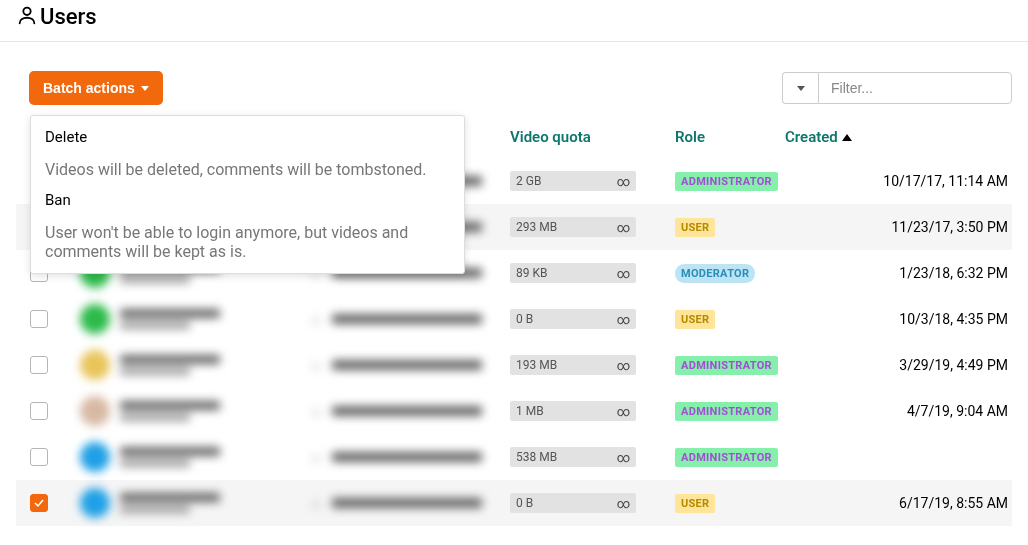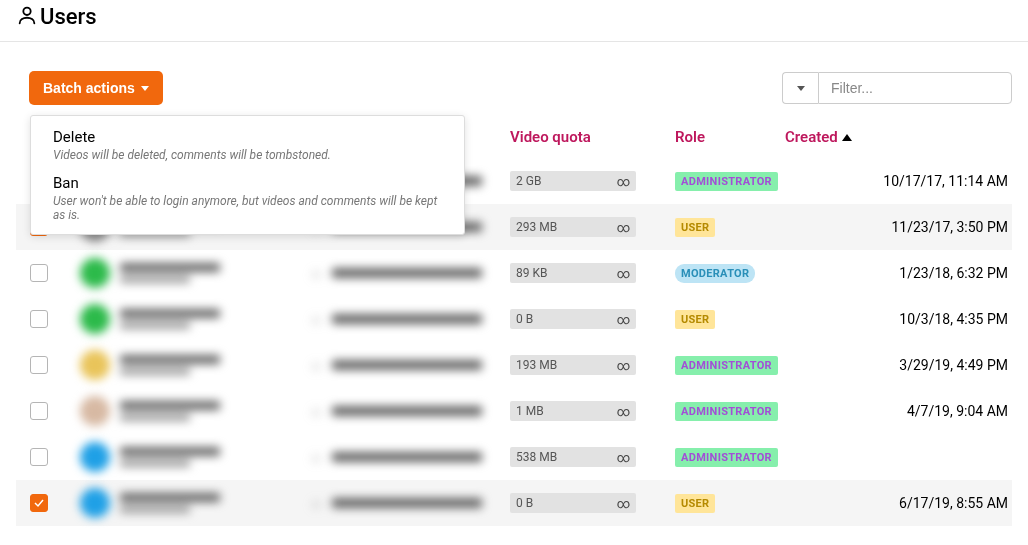--- a/index.html
+++ b/index.html
@@ -75,34 +75,34 @@
   .dropdown {
     position: absolute;
     top: 115px;
     left: 30px;
     width: 435px;
     background: #fff;
     border: 1px solid #ddd;
     border-radius: 3px;
     box-shadow: 0 2px 8px rgba(0,0,0,0.12);
     z-index: 20;
-    padding: 6px 8px;
+    padding: 6px 0;
   }
   .dropdown-item { padding: 6px 14px; cursor: pointer; }
   .dropdown-item .dd-title { font-size: 15px; color: #000; }
-  .dropdown-item .dd-desc { font-size: 12px; color: #777; margin-top: 2px; font-style: italic; }
+  .dropdown-item .dd-desc { font-size: 16px; color: #777; margin-top: 14px; }
   .table-wrap { margin: 0 16px; position: relative; }
   .thead {
     display: grid;
     grid-template-columns: 60px 230px 200px 165px 110px 1fr;
     gap: 0;
     align-items: center;
     font-weight: 600;
     font-size: 15px;
-    color: #be185d;
+    color: #0f766e;
     background: #fff;
     padding: 0;
   }
   .thead .th { padding: 12px 4px; }
   .th-created { padding-left: 14px; display:flex; align-items:center; gap:4px;}
   .th-created .sort-up {
     width:0;height:0;
     border-left:5px solid transparent;
     border-right:5px solid transparent;
     border-bottom:7px solid #000;

